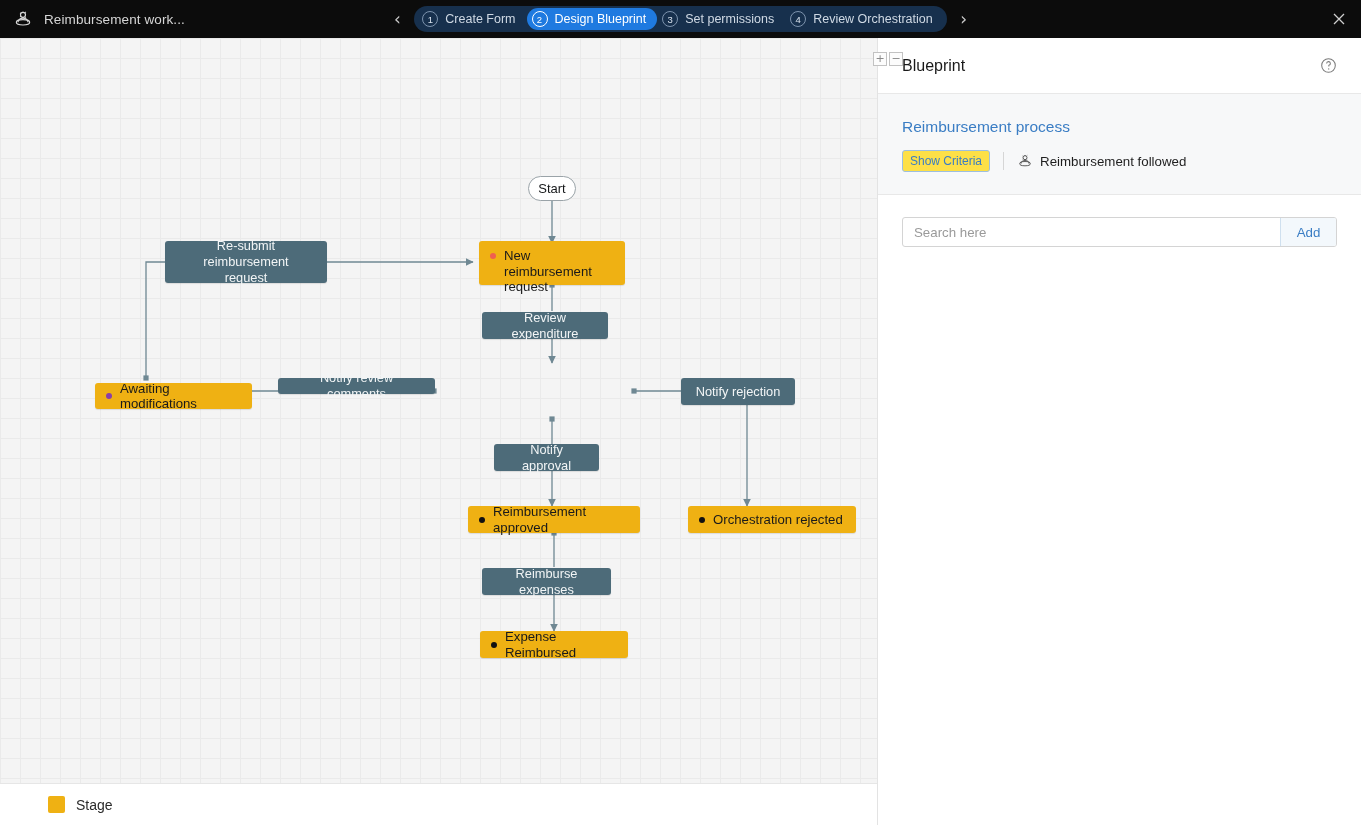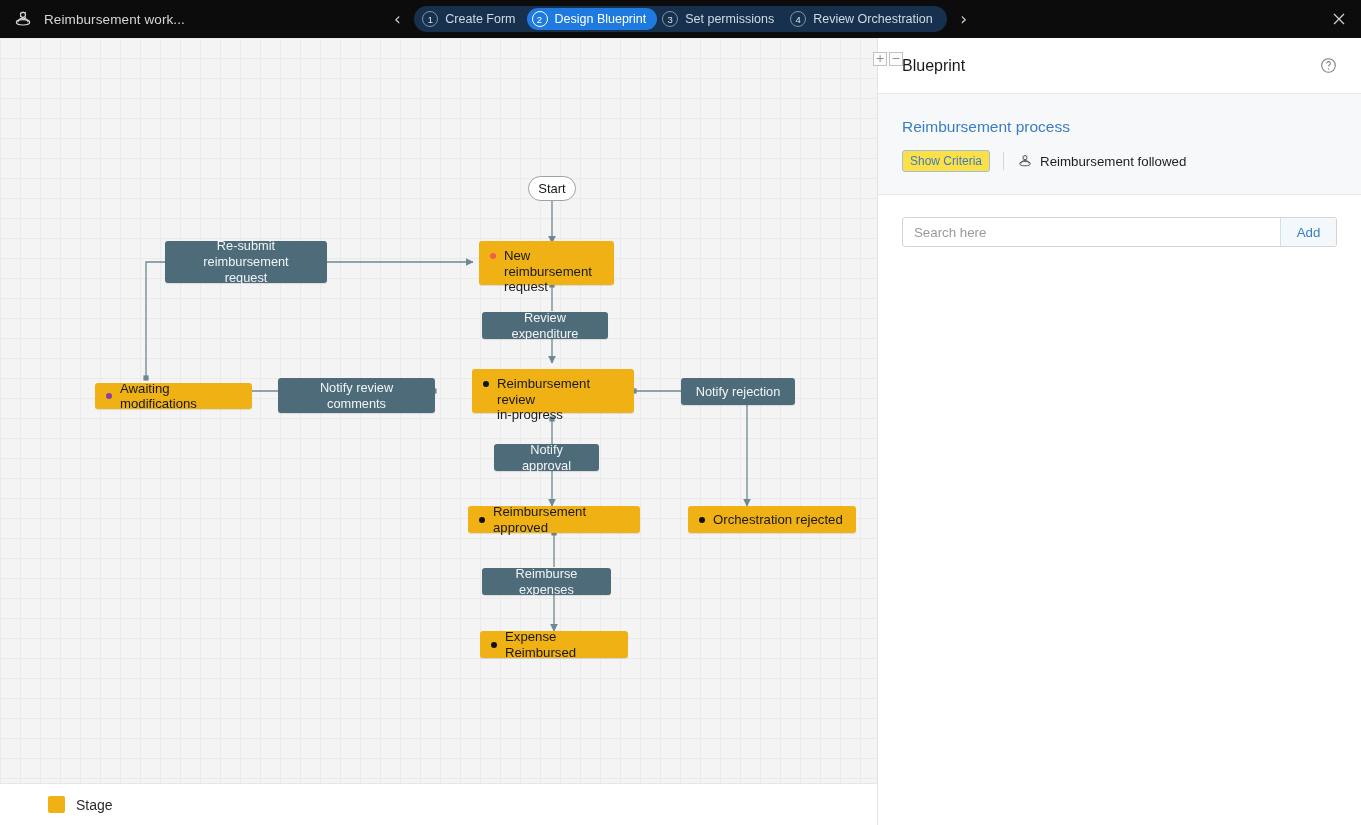--- a/index.html
+++ b/index.html
@@ -290,42 +290,37 @@
       <path d="M552,433 L552,468" marker-end="url(#ah)"></path>
 
       <path d="M554,495 L554,529" marker-start="url(#sq)"></path>
 
       <path d="M554,556 L554,593" marker-end="url(#ah)"></path>
     </g>
   </svg>
 
   <div class="node start-node" style="left:528px; top:138px; width:48px;">Start</div>
 
-  <div class="node stage two-line" style="left:479px; top:203px; width:135px; height:44px;">
+  <div class="node stage two-line" style="left:479px; top:203px; width:146px; height:44px;">
     <span class="dot red"></span>
     <span style="white-space:pre-line">New reimbursement
 request</span>
   </div>
 
   <div class="node transition" style="left:165px; top:203px; width:162px; height:42px;">
     <span style="white-space:pre-line">Re-submit reimbursement
 request</span>
   </div>
 
   <div class="node transition" style="left:482px; top:274px; width:126px; height:27px;">
     <span>Review expenditure</span>
   </div>
 
-  <div class="node stage two-line" style="left:472px; top:331px; width:162px; height:44px;">
-    <span class="dot"></span>
-    <span style="white-space:pre-line">Reimbursement review
-in-progress</span>
-  </div>
-
-  <div class="node transition" style="left:278px; top:340px; width:157px; height:35px;">
+
+  <div class="node transition" style="left:278px; top:340px; width:157px; height:16px;">
     <span>Notify review comments</span>
   </div>
 
   <div class="node stage" style="left:95px; top:345px; width:157px; height:26px;">
     <span class="dot purple"></span>
     <span>Awaiting modifications</span>
   </div>
 
   <div class="node transition" style="left:681px; top:340px; width:114px; height:27px;">
     <span>Notify rejection</span>

